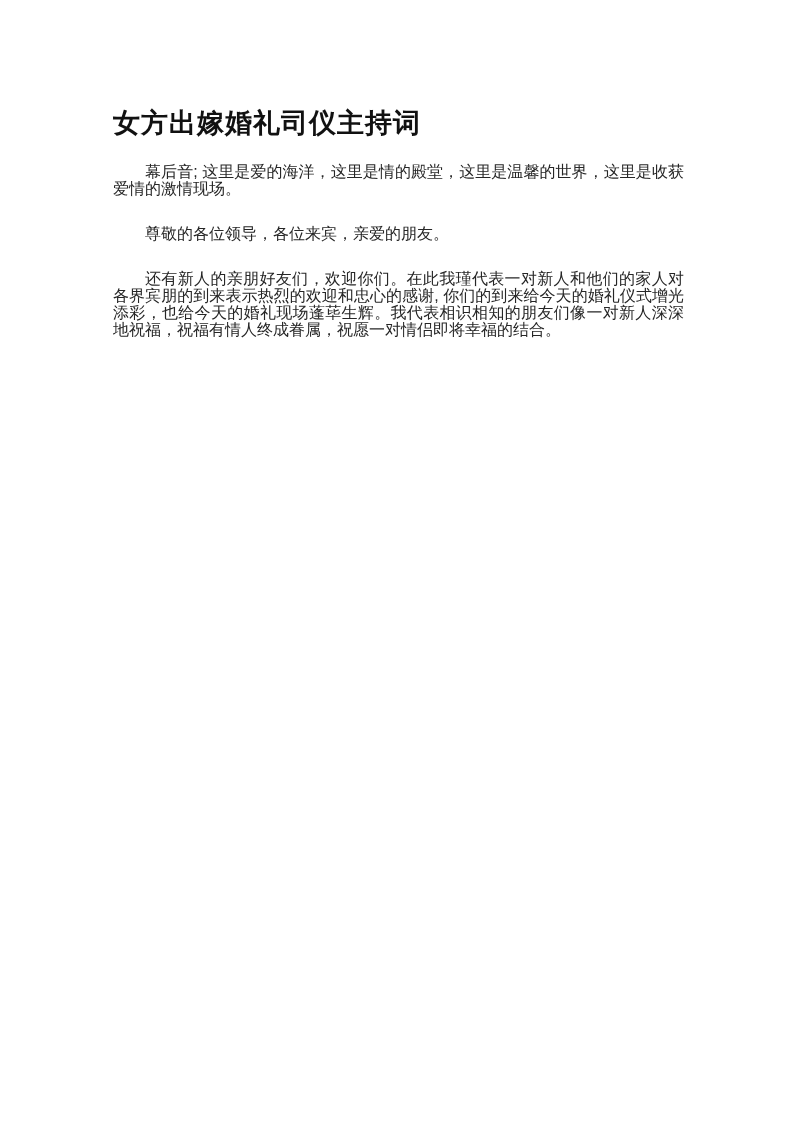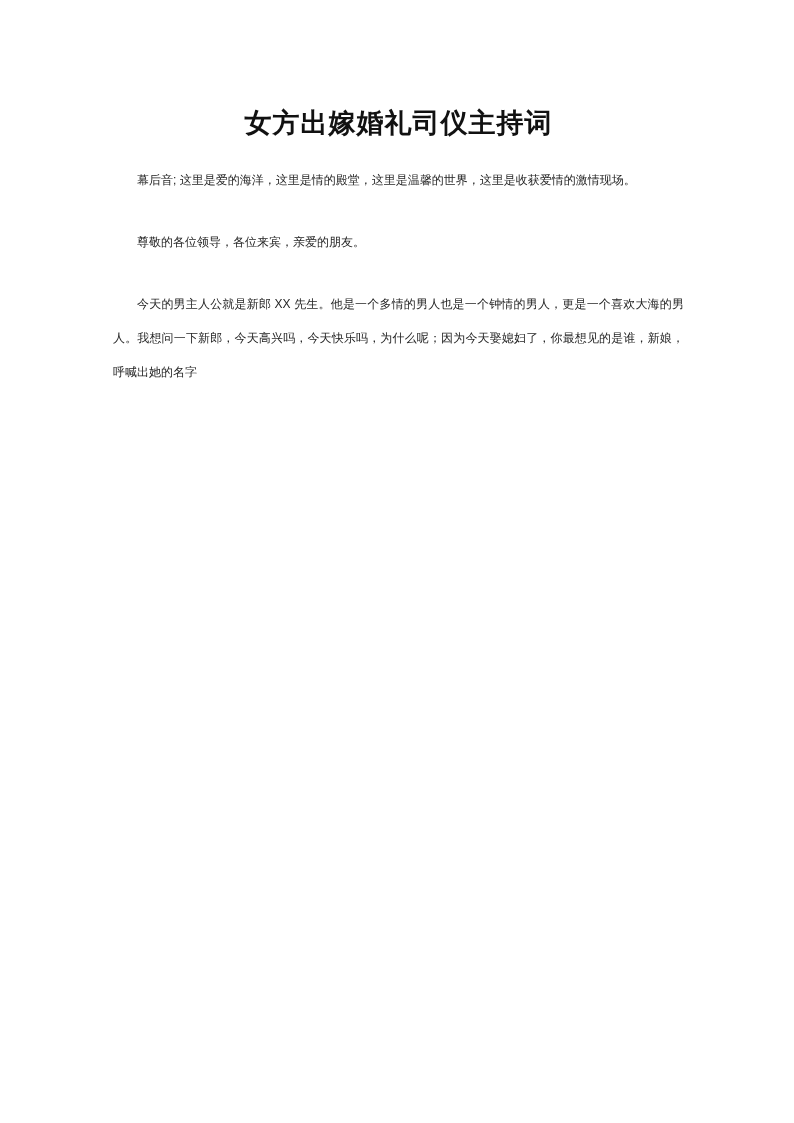--- a/index.html
+++ b/index.html
@@ -17,45 +17,44 @@
     padding: 103px 110px 0 113px;
     font-family: "Liberation Sans", "DejaVu Sans", sans-serif;
     color: #262626;
     overflow: hidden;
   }
   .doc-title {
     margin: 0;
     font-size: 27px;
     line-height: 40px;
     font-weight: 700;
-    text-align: center;
     color: #111111;
     letter-spacing: 1px;
   }
   .para {
     margin: 28px 0 0 0;
-    font-size: 12px;
-    line-height: 34px;
+    font-size: 16px;
+    line-height: 17px;
     text-indent: 2em;
     text-align: justify;
     word-break: break-all;
   }
   .para.first {
     margin-top: 20px;
   }
 </style>
 </head>
 <body>
 
 <div class="page">
   <h1 class="doc-title">女方出嫁婚礼司仪主持词</h1>
 
   <p class="para first">幕后音; 这里是爱的海洋，这里是情的殿堂，这里是温馨的世界，这里是收获爱情的激情现场。</p>
 
   <p class="para">尊敬的各位领导，各位来宾，亲爱的朋友。</p>
 
 
 
+  <p class="para">还有新人的亲朋好友们，欢迎你们。在此我瑾代表一对新人和他们的家人对各界宾朋的到来表示热烈的欢迎和忠心的感谢, 你们的到来给今天的婚礼仪式增光添彩，也给今天的婚礼现场蓬荜生辉。我代表相识相知的朋友们像一对新人深深地祝福，祝福有情人终成眷属，祝愿一对情侣即将幸福的结合。</p>
 
 
-  <p class="para">今天的男主人公就是新郎 XX 先生。他是一个多情的男人也是一个钟情的男人，更是一个喜欢大海的男人。我想问一下新郎，今天高兴吗，今天快乐吗，为什么呢；因为今天娶媳妇了，你最想见的是谁，新娘，呼喊出她的名字</p>
 
 </div>
 
 </body></html>

